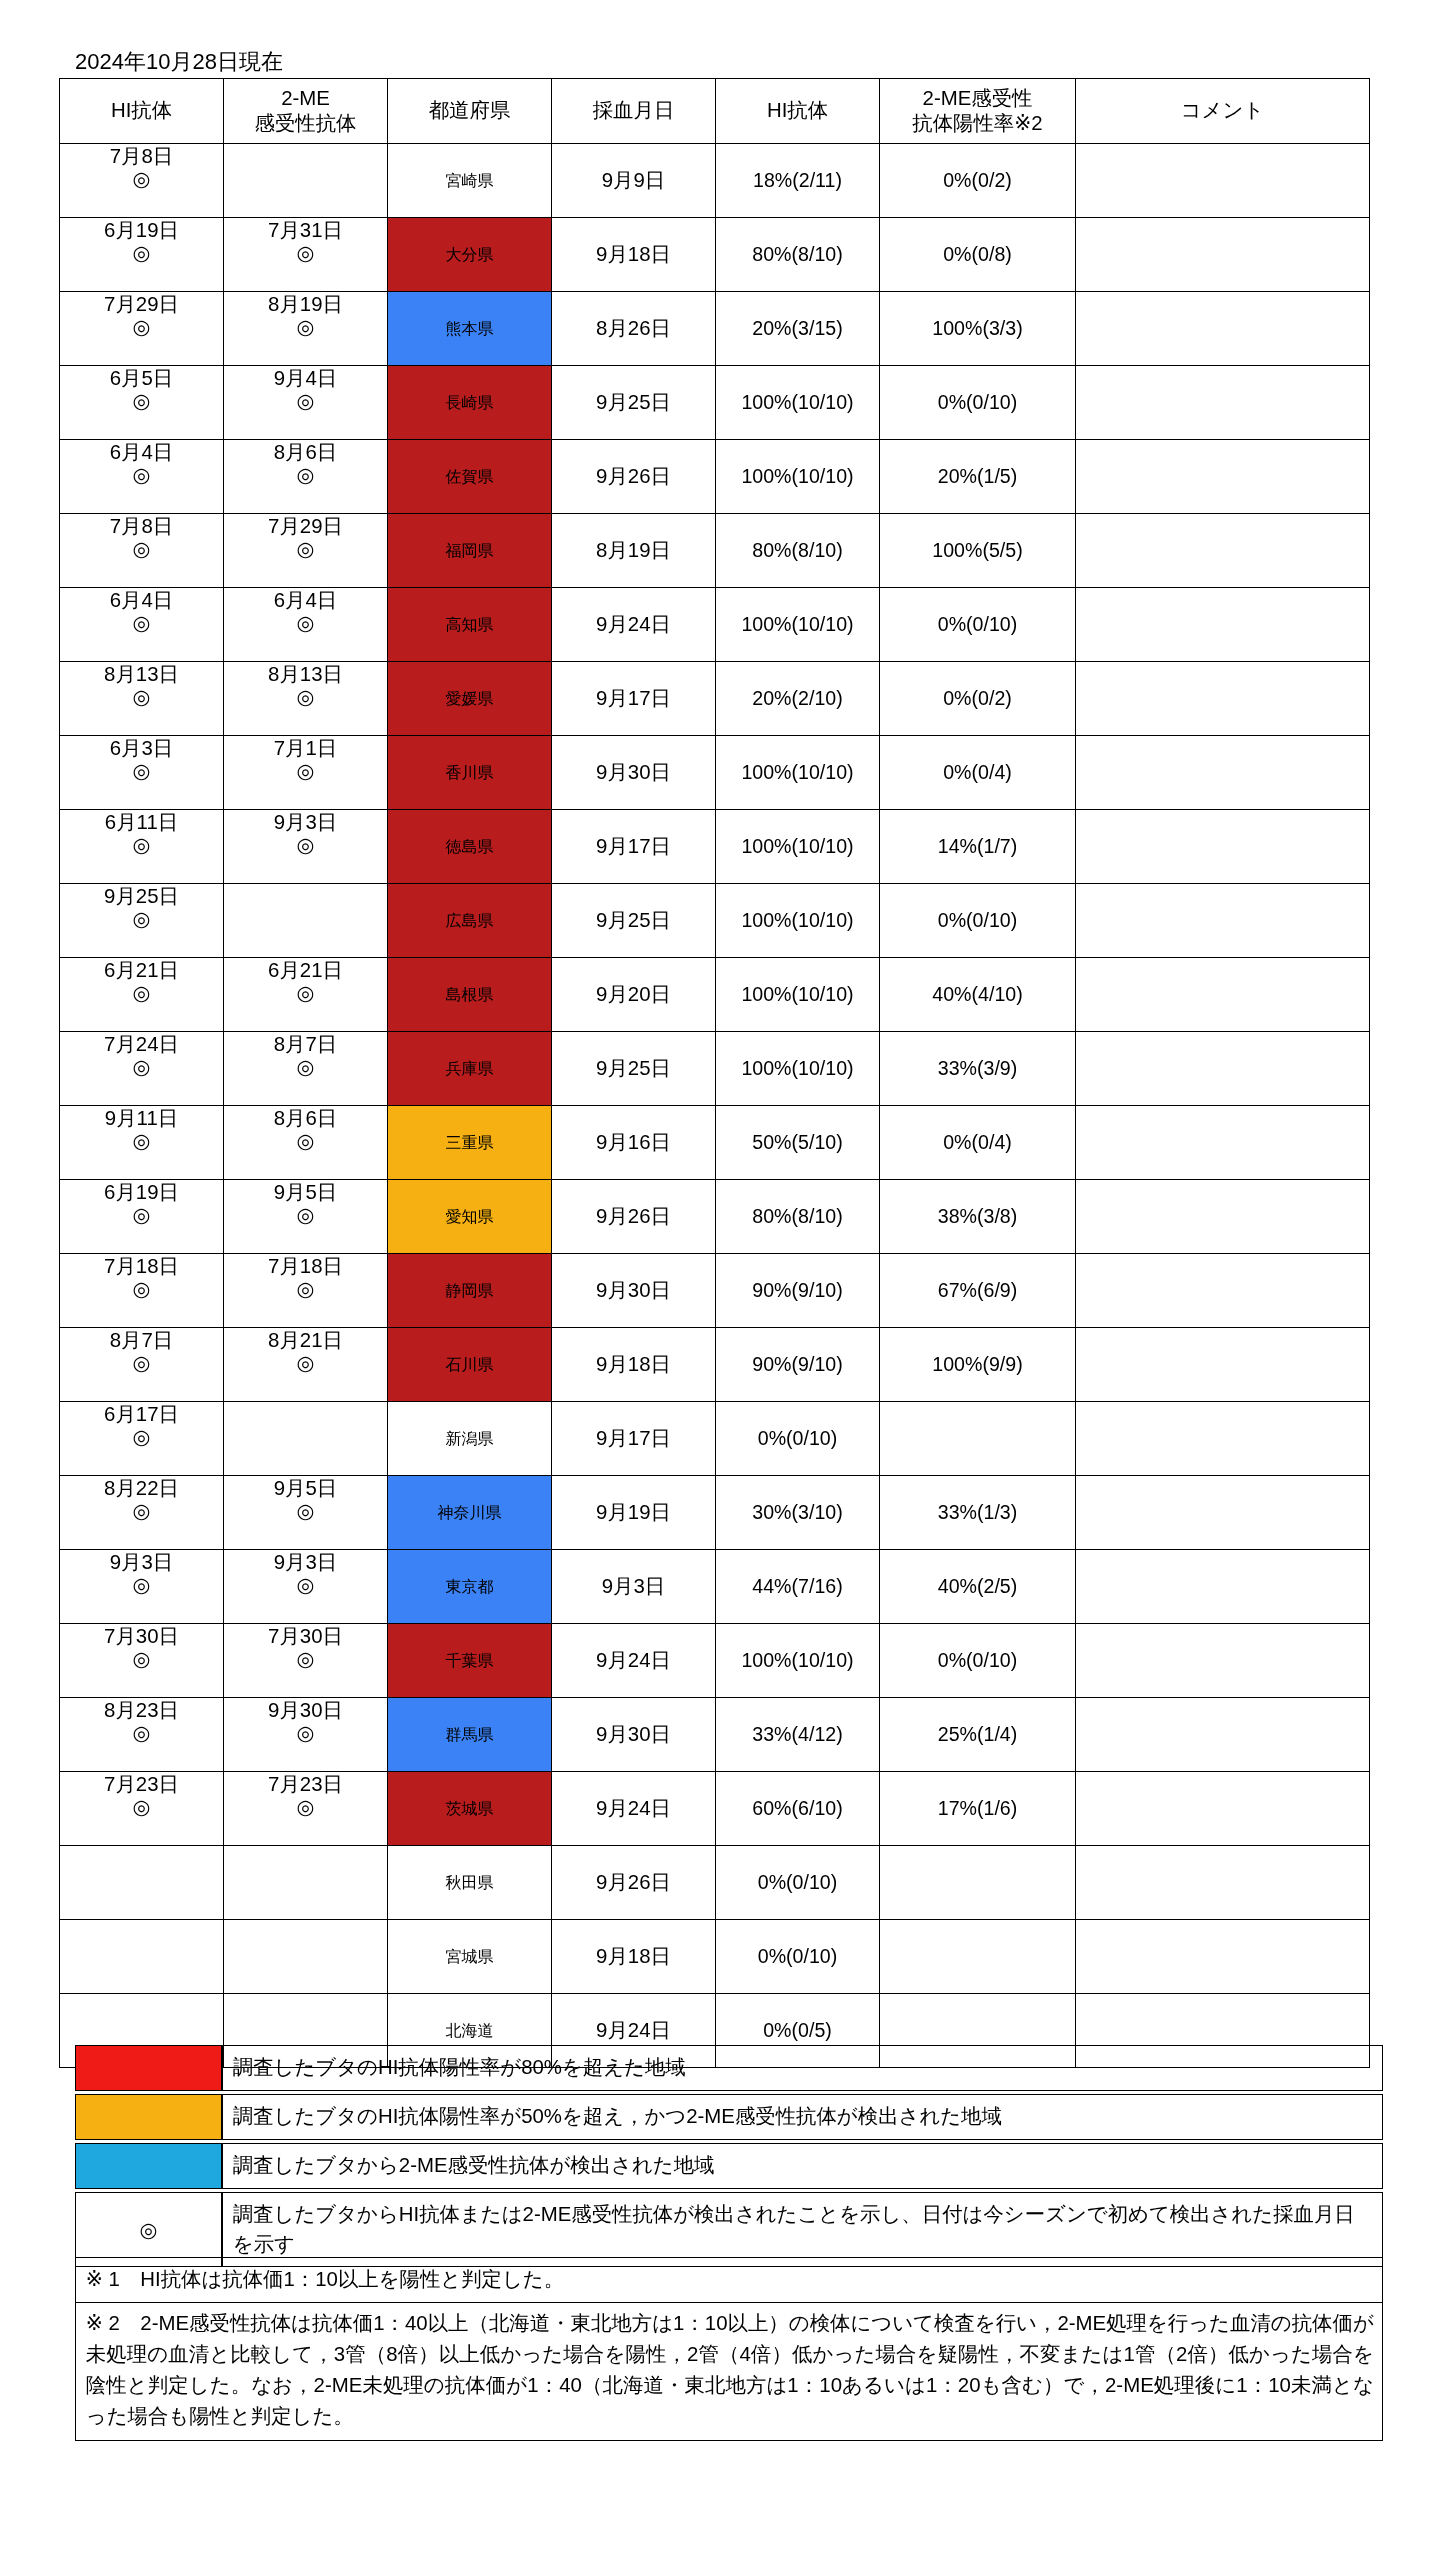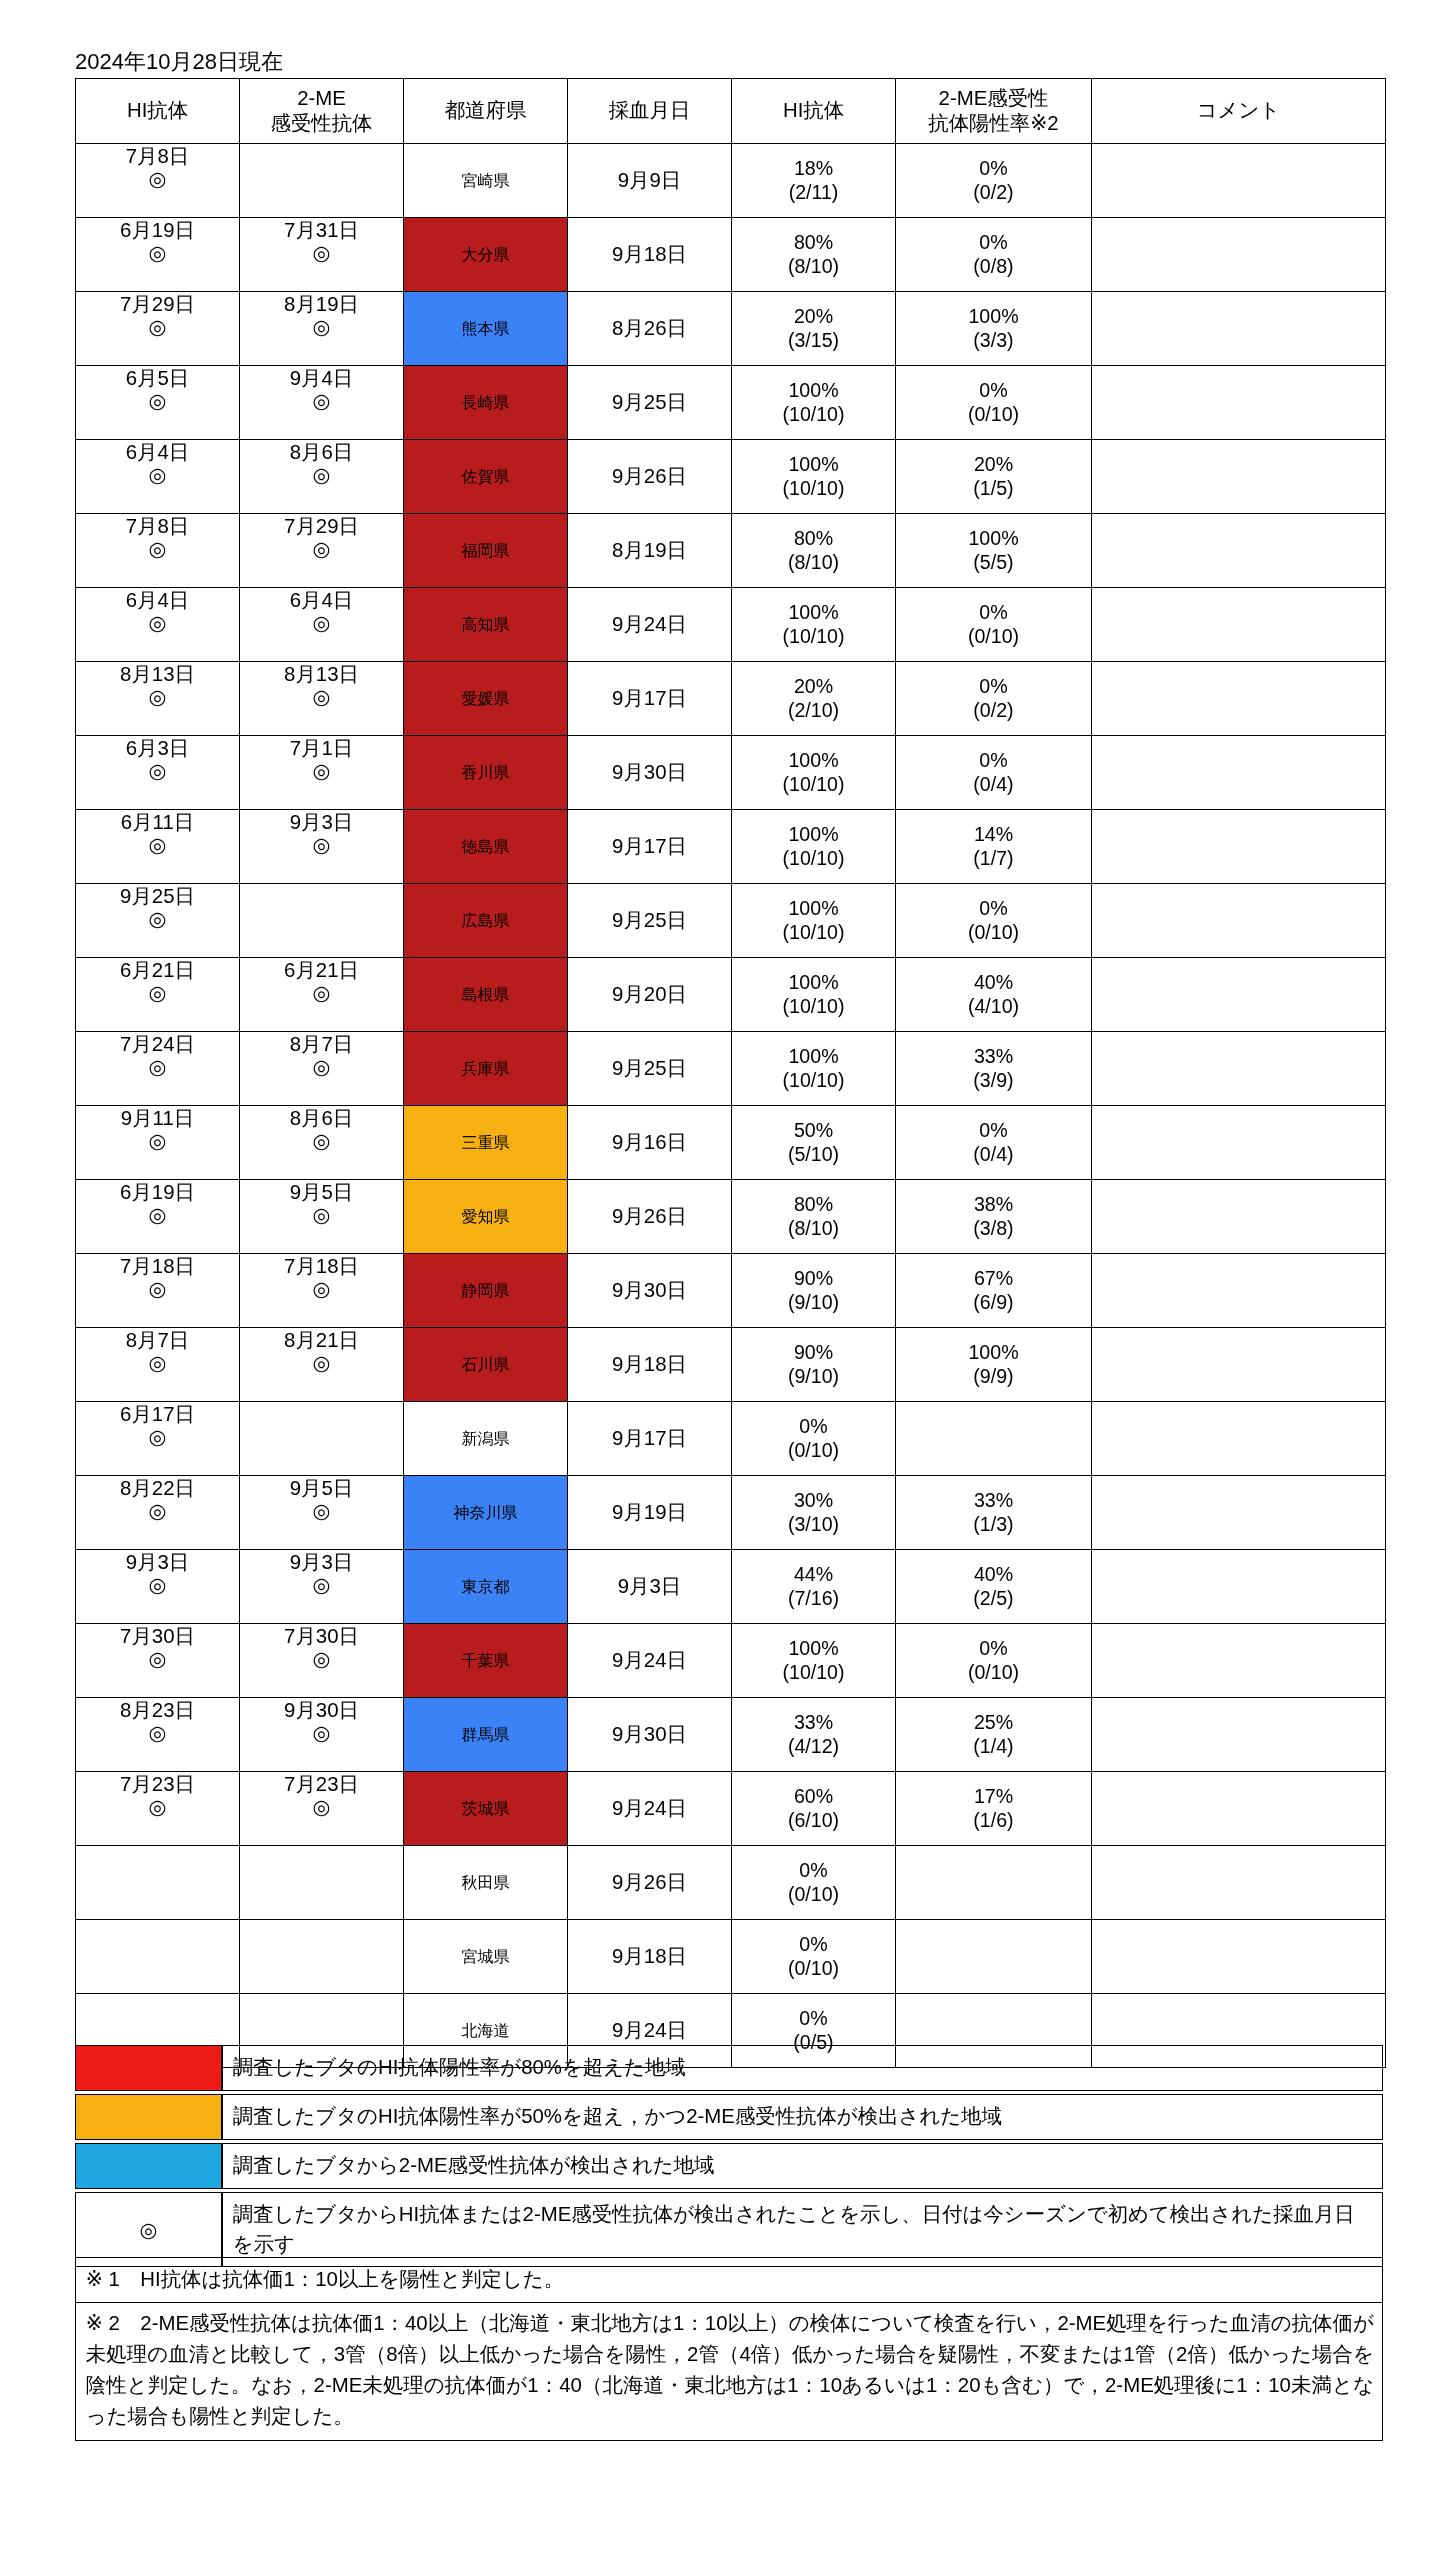--- a/index.html
+++ b/index.html
@@ -31,21 +31,21 @@
     top: 51px;
     font-size: 22px;
     line-height: 1;
     letter-spacing: 0px;
     white-space: nowrap;
   }
 
   
   .main-table {
     position: absolute;
-    left: 75px;
+    left: 59px;
     top: 78px;
     width: 1308px;
     border-collapse: collapse;
     table-layout: fixed;
   }
   .main-table col.c-hi-date   { width: 164px; }
   .main-table col.c-me-date   { width: 164px; }
   .main-table col.c-pref      { width: 164px; }
   .main-table col.c-bleed     { width: 164px; }
   .main-table col.c-hi-rate   { width: 164px; }
@@ -81,21 +81,21 @@
     align-items: center;
     line-height: 1.18;
     height: 100%;
   }
   .mark {
     font-size: 20.4px;
     line-height: 1.1;
   }
   .rate-stack {
     display: flex;
-    flex-direction: column;
+    flex-direction: row;
     align-items: center;
     justify-content: center;
     line-height: 1.2;
     font-size: 19.6px;
     height: 100%;
   }
 
   td.pref {
     font-size: 16px;
   }

